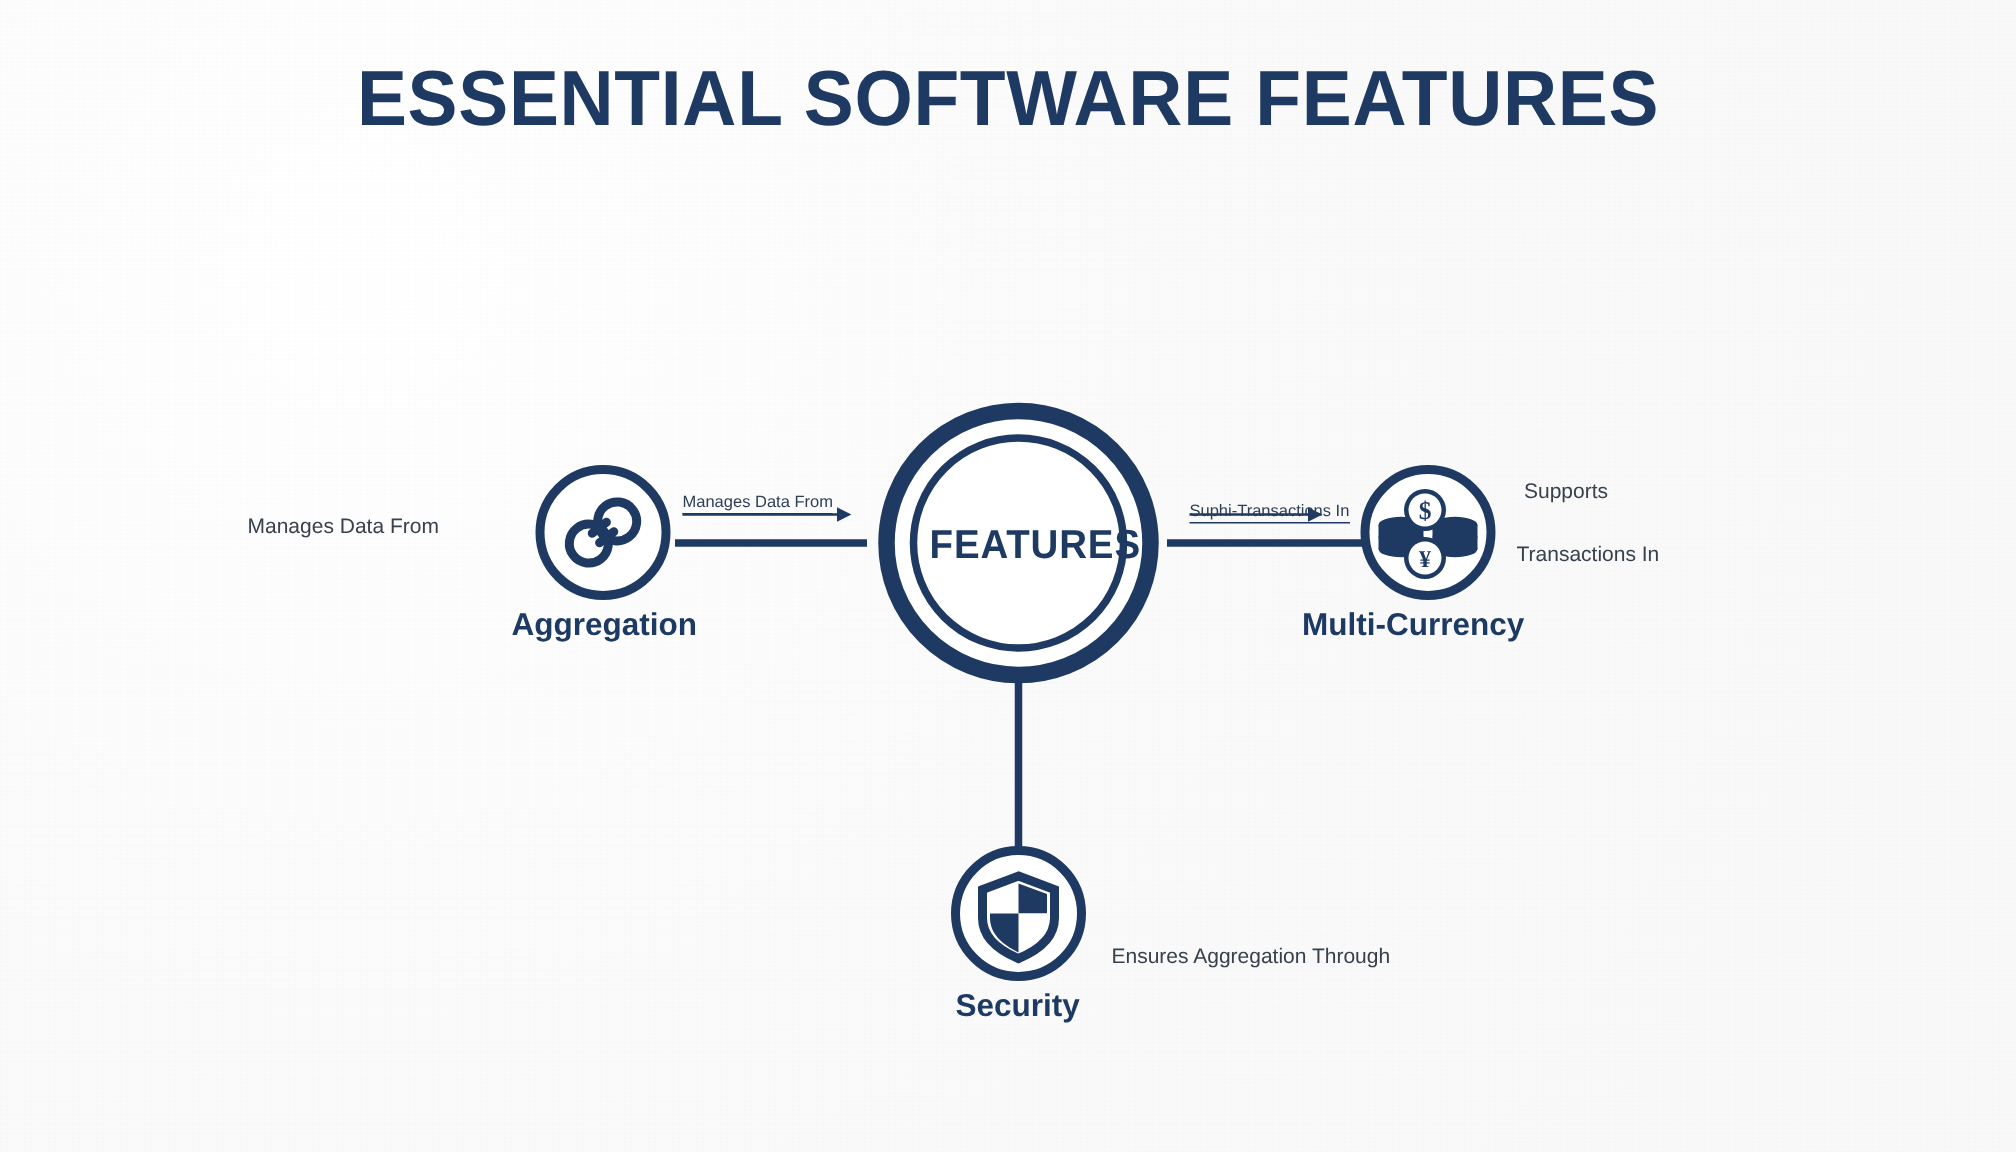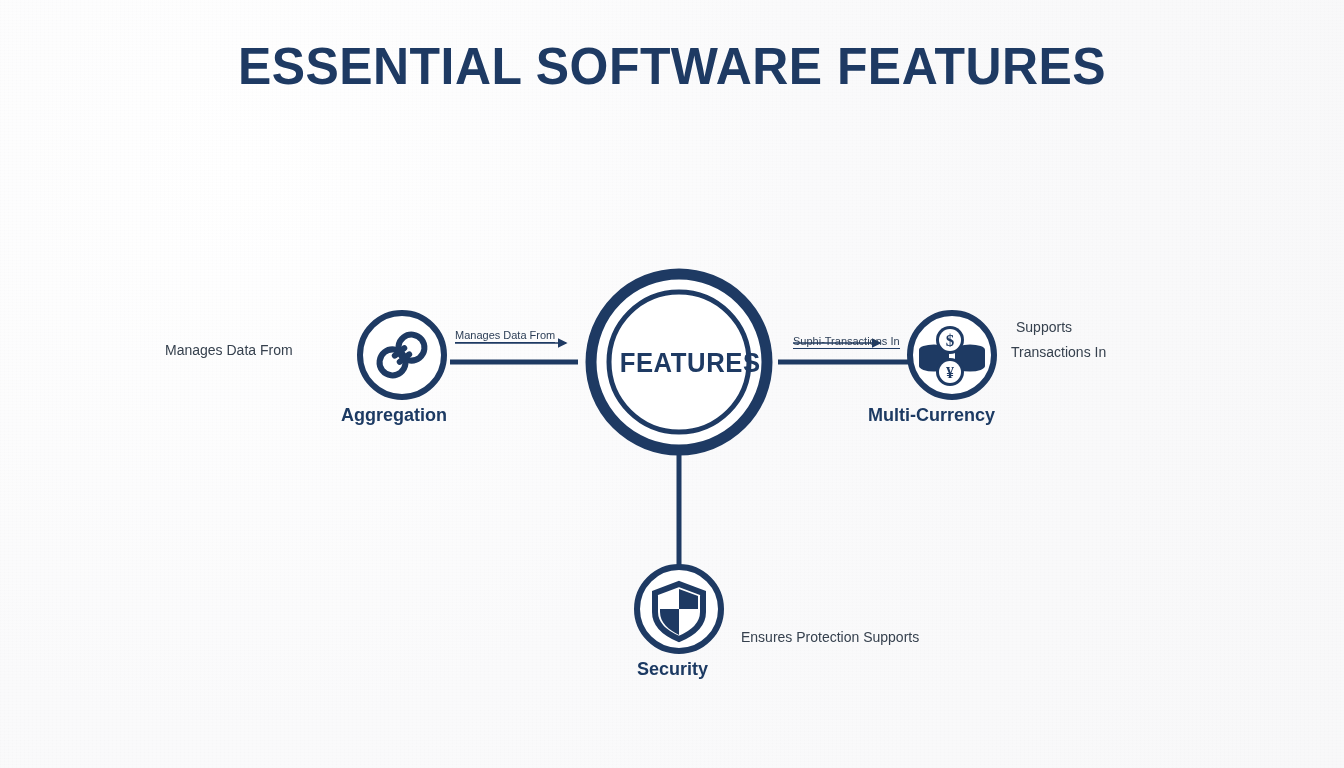--- a/index.html
+++ b/index.html
@@ -52,21 +52,21 @@
     left: 0;
     top: 0;
     width: 1344px;
     height: 768px;
   }
 
   .node-label {
     position: absolute;
     font-family: "Liberation Sans", sans-serif;
     font-weight: bold;
-    font-size: 18px;
+    font-size: 21px;
     color: #1c3a63;
     white-space: nowrap;
   }
   .desc {
     position: absolute;
     font-family: "Liberation Sans", sans-serif;
     font-weight: normal;
     font-size: 14px;
     color: #36414e;
     line-height: 26px;
@@ -161,18 +161,18 @@
   </g>
 </svg>
 
 <div class="hub-text" style="left:616px; top:348px;">FEATURES</div>
 
 <div class="desc" style="left:165px; top:337px;">Manages Data From</div>
 <div class="node-label" style="left:341px; top:405px;">Aggregation</div>
 <div class="conn-label" style="left:455px; top:329px;">Manages Data From</div>
 
 <div class="desc" style="left:1016px; top:314px;">Supports</div>
-<div class="desc" style="left:1011px; top:339px;">Transactions In</div>
+<div class="desc" style="left:1011px; top:356px;">Transactions In</div>
 <div class="node-label" style="left:868px; top:405px;">Multi-Currency</div>
 <div class="conn-label" style="left:793px; top:335px;">Suphi-Transactions In</div>
 
-<div class="desc" style="left:741px; top:624px;">Ensures Protection Supports</div>
+<div class="desc" style="left:741px; top:624px;">Ensures Aggregation Through</div>
 <div class="node-label" style="left:637px; top:659px;text-align:right;">Security</div>
 
 </body></html>

